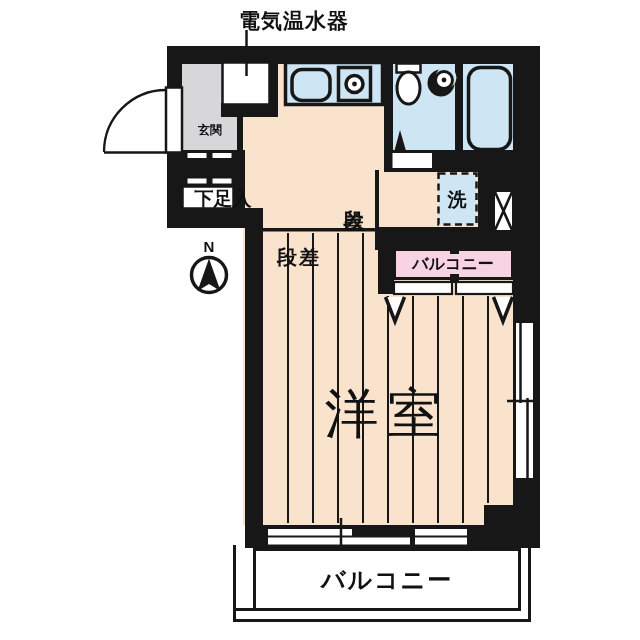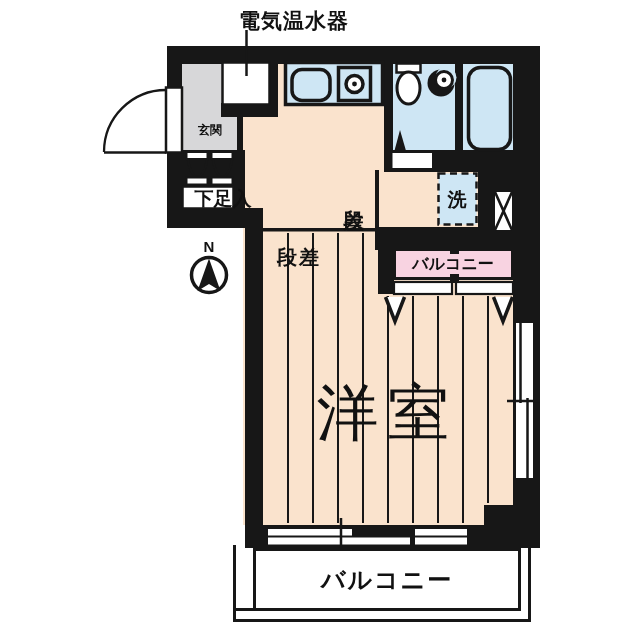--- a/index.html
+++ b/index.html
@@ -135,16 +135,16 @@
     </g>
   </svg>
 
   <div class="label" style="left:294px;top:20px;font-size:21px;letter-spacing:1px">電気温水器</div>
   <div class="label" style="left:210px;top:130px;font-size:12px">玄関</div>
   <div class="label" style="left:223px;top:197.5px;font-size:19px">下足入</div>
   <div class="label vert" style="left:354px;top:196px;font-size:20px">段差</div>
   <div class="label" style="left:299px;top:257px;font-size:20px;letter-spacing:2px">段差</div>
   <div class="label" style="left:457px;top:199px;font-size:19px">洗</div>
   <div class="label" style="left:453px;top:264px;font-size:16px">バルコニー</div>
-  <div class="label" style="left:383px;top:413px;font-size:62px;font-weight:500;letter-spacing:9px;text-indent:9px">洋室</div>
+  <div class="label" style="left:383px;top:413px;font-size:54px;font-weight:500;letter-spacing:9px;text-indent:9px">洋室</div>
   <div class="label" style="left:387px;top:580px;font-size:24px;letter-spacing:2px">バルコニー</div>
   <div class="label" style="left:209px;top:246px;font-size:15px;font-weight:700">N</div>
 </div>
 
 </body></html>

